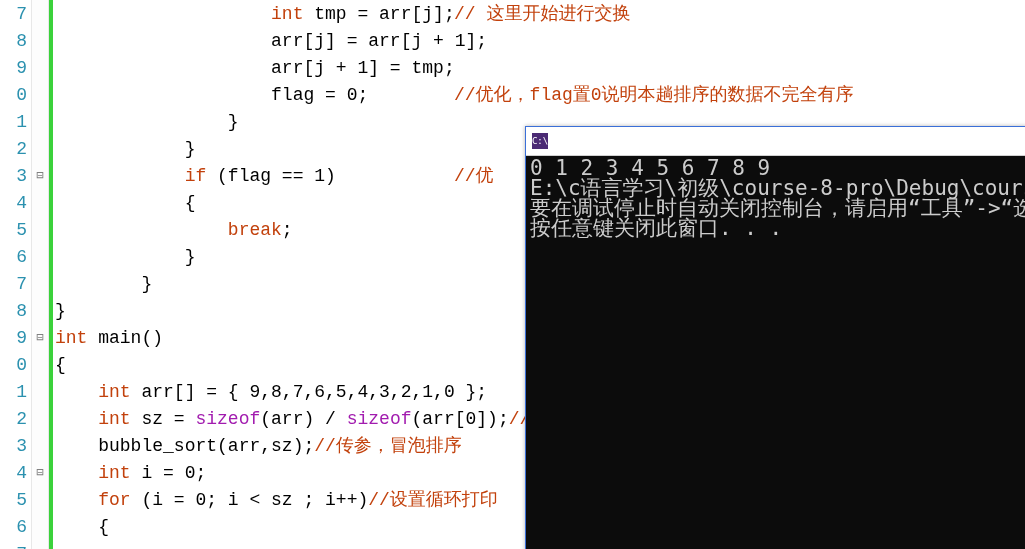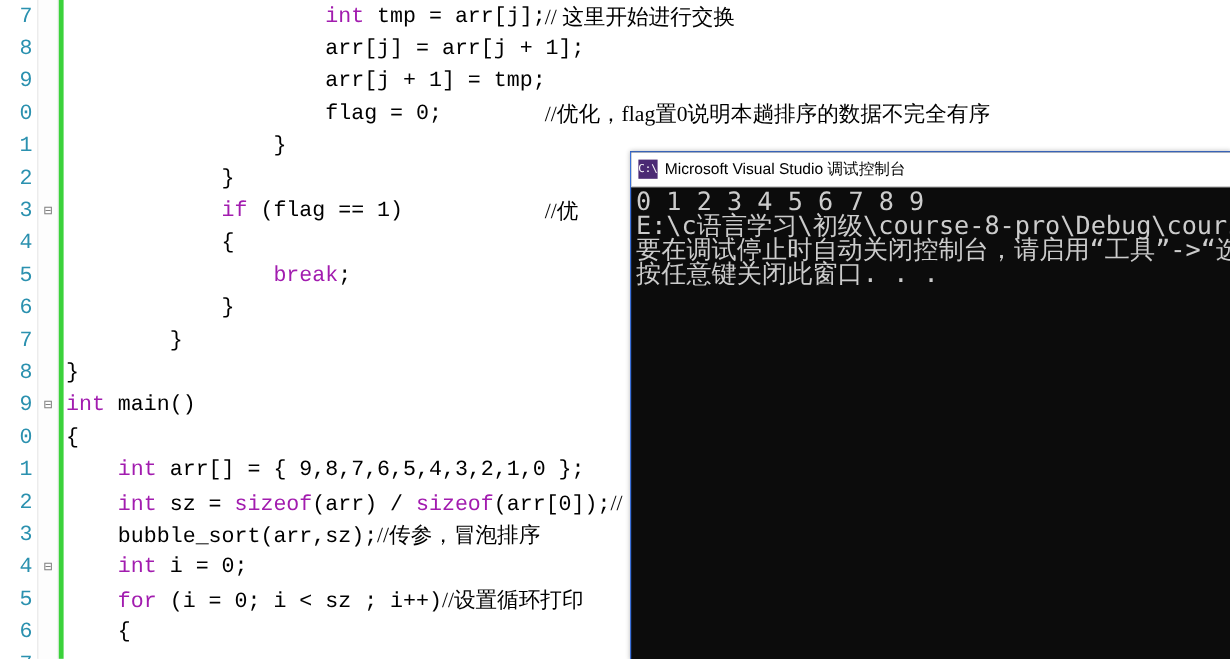--- a/index.html
+++ b/index.html
@@ -59,22 +59,22 @@
   }
   pre.code {
     margin: 0;
     padding: 1px 0 0 6px;
     line-height: 27px;
     font-family: Consolas, "Courier New", monospace;
     font-size: 18px;
     white-space: pre;
     color: #000;
   }
-  .kw { color: #a21caf; }
-  .cm { color: #000000; font-family: Liberation Serif, serif; }
+  .kw { color: #c2410c; }
+  .cm { color: #c2410c; }
   .sz { color: #a21caf; }
 
   
   .console {
     position: absolute;
     left: 525px;
     top: 126px;
     width: 500px;
     height: 423px;
     background: #0c0c0c;
@@ -165,19 +165,18 @@
     </div>
   <div class="code-area">
     <div class="bar-green"></div>
     <pre class="code" id="code"><div style="position: relative; height: 27px;"><span>                    </span><span class="kw">int</span><span> tmp = arr[j];</span><span class="cm" style="position: absolute; left: 399px; top: 0px;">// 这里开始进行交换</span></div><div style="position: relative; height: 27px;"><span>                    </span><span>arr[j] = arr[j + 1];</span></div><div style="position: relative; height: 27px;"><span>                    </span><span>arr[j + 1] = tmp;</span></div><div style="position: relative; height: 27px;"><span>                    </span><span>flag = 0;</span><span class="cm" style="position: absolute; left: 399px; top: 0px;">//优化，flag置0说明本趟排序的数据不完全有序</span></div><div style="position: relative; height: 27px;"><span>                </span><span>}</span></div><div style="position: relative; height: 27px;"><span>            </span><span>}</span></div><div style="position: relative; height: 27px;"><span>            </span><span class="kw">if</span><span> (flag == 1)</span><span class="cm" style="position: absolute; left: 399px; top: 0px;">//优</span></div><div style="position: relative; height: 27px;"><span>            </span><span>{</span></div><div style="position: relative; height: 27px;"><span>                </span><span class="kw">break</span><span>;</span></div><div style="position: relative; height: 27px;"><span>            </span><span>}</span></div><div style="position: relative; height: 27px;"><span>        </span><span>}</span></div><div style="position: relative; height: 27px;"><span></span><span>}</span></div><div style="position: relative; height: 27px;"><span></span><span class="kw">int</span><span> main()</span></div><div style="position: relative; height: 27px;"><span></span><span>{</span></div><div style="position: relative; height: 27px;"><span>    </span><span class="kw">int</span><span> arr[] = { 9,8,7,6,5,4,3,2,1,0 };</span></div><div style="position: relative; height: 27px;"><span>    </span><span class="kw">int</span><span> sz = </span><span class="sz">sizeof</span><span>(arr) / </span><span class="sz">sizeof</span><span>(arr[0]);</span><span class="cm">//</span></div><div style="position: relative; height: 27px;"><span>    </span><span>bubble_sort(arr,sz);</span><span class="cm">//传参，冒泡排序</span></div><div style="position: relative; height: 27px;"><span>    </span><span class="kw">int</span><span> i = 0;</span></div><div style="position: relative; height: 27px;"><span>    </span><span class="kw">for</span><span> (i = 0; i &lt; sz ; i++)</span><span class="cm">//设置循环打印</span></div><div style="position: relative; height: 27px;"><span>    </span><span>{</span></div><div style="position: relative; height: 27px;"><span>        </span><span></span></div></pre>
   </div>
 </div>
 
 <div class="console">
   <div class="titlebar">
     <div class="titlebar-icon">C:\</div>
-    <span>Microsoft Visual Studio 调试控制台</span>
   </div>
   <div class="console-body" id="console-body">0 1 2 3 4 5 6 7 8 9
 E:\c语言学习\初级\course-8-pro\Debug\course-8-pro.
 要在调试停止时自动关闭控制台，请启用“工具”-&gt;“选
 按任意键关闭此窗口. . .</div>
 </div>
 
 </body></html>

